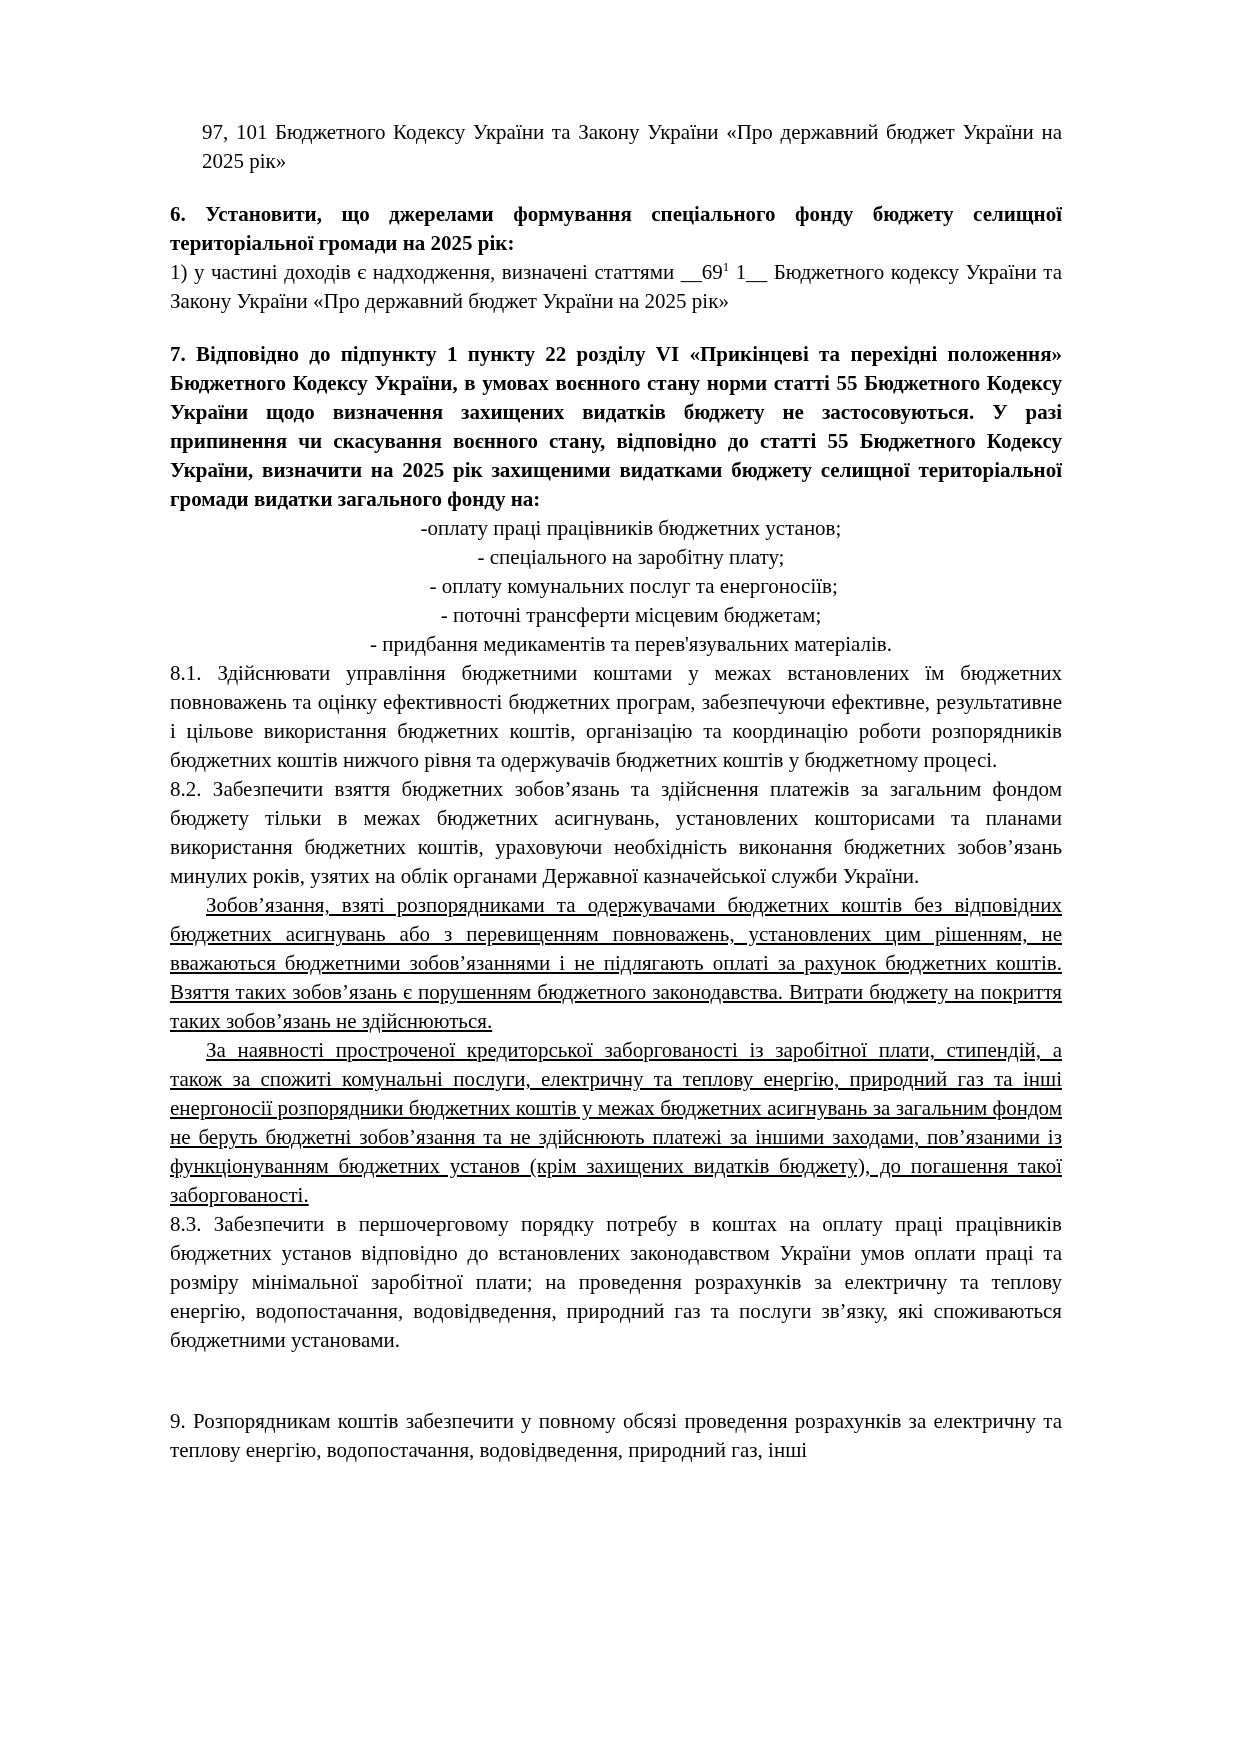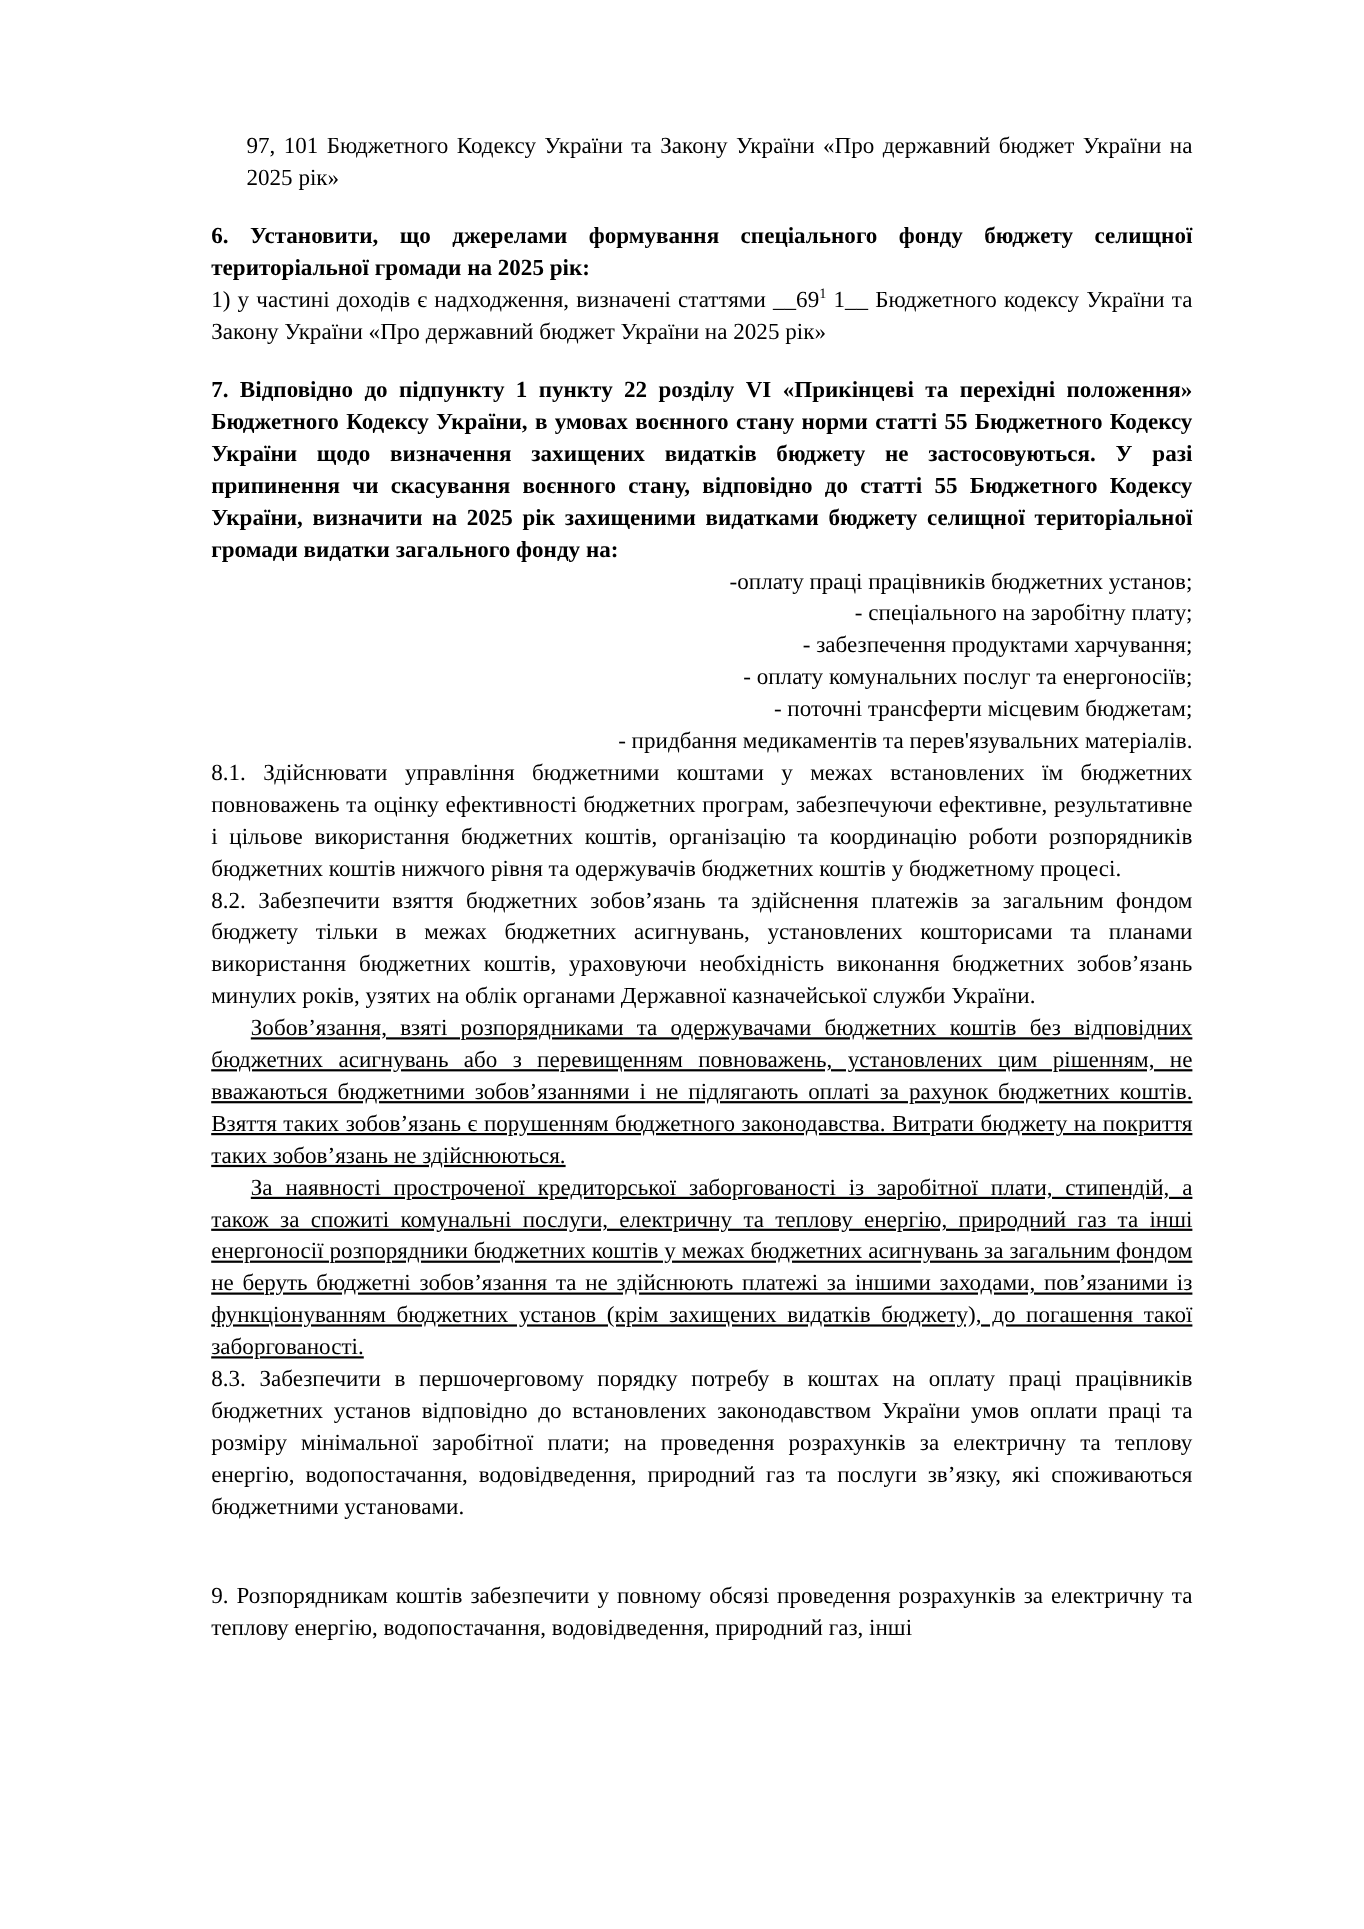--- a/index.html
+++ b/index.html
@@ -15,37 +15,36 @@
     font-family: "Liberation Serif", "DejaVu Serif", serif;
   }
   .page-content {
     position: absolute;
     left: 170px;
     top: 118px;
     width: 892px;
     font-size: 21px;
     line-height: 29px;
     text-align: justify;
-    margin-left: 22px;
   }
   .para {
     margin: 0;
     padding: 0;
   }
   .gap-before {
     margin-top: 24px;
     font-weight: bold;
   }
   .intro-indent {
     padding-left: 32px;
   }
   .list-item {
     padding-left: 30px;
     white-space: pre-wrap;
-    text-align: right;
+    text-align: center;
   }
   .indent-first {
     text-indent: 36px;
     text-decoration: underline;
   }
   .section9-gap {
     margin-top: 52px;
   }
   .underlined {
     text-underline-offset: 3px;
@@ -65,21 +64,20 @@
 
   <p class="para gap-before">6. Установити, що джерелами формування спеціального фонду бюджету селищної територіальної громади на 2025 рік:</p>
 
   <p class="para"><span>1) у частині доходів є надходження, визначені статтями </span><span>__</span><span class="underlined"><span>69</span><sup>1</sup><span> 1</span></span><span>__</span><span> Бюджетного кодексу України та Закону України «Про державний бюджет України на 2025 рік»</span></p>
 
   <p class="para gap-before">7. Відповідно до підпункту 1 пункту 22 розділу VI «Прикінцеві та перехідні положення» Бюджетного Кодексу України, в умовах воєнного стану норми статті 55 Бюджетного Кодексу України щодо визначення захищених видатків бюджету не застосовуються. У разі припинення чи скасування воєнного стану, відповідно до статті 55 Бюджетного Кодексу України, визначити на 2025 рік захищеними видатками бюджету селищної територіальної громади видатки загального фонду на:</p>
 
   <div>
     <div class="para list-item">-оплату праці працівників бюджетних установ;</div>
     <div class="para list-item">- спеціального на заробітну плату;</div>
-    <div class="para list-item">- забезпечення продуктами харчування;</div>
     <div class="para list-item"> - оплату комунальних послуг та енергоносіїв;</div>
     <div class="para list-item">- поточні трансферти місцевим бюджетам;</div>
     <div class="para list-item">- придбання медикаментів та перев'язувальних матеріалів.</div>
   </div>
 
 
   <p class="para">8.1. Здійснювати управління бюджетними коштами у межах встановлених їм бюджетних повноважень та оцінку ефективності бюджетних програм, забезпечуючи ефективне, результативне і цільове використання бюджетних коштів, організацію та координацію роботи розпорядників бюджетних коштів нижчого рівня та одержувачів бюджетних коштів у бюджетному процесі.</p>
 
   <p class="para">8.2. Забезпечити взяття бюджетних зобов’язань та здійснення платежів за загальним фондом бюджету тільки в межах бюджетних асигнувань, установлених кошторисами та планами використання бюджетних коштів, ураховуючи необхідність виконання  бюджетних зобов’язань минулих років, узятих на облік органами Державної казначейської служби України.</p>
 

